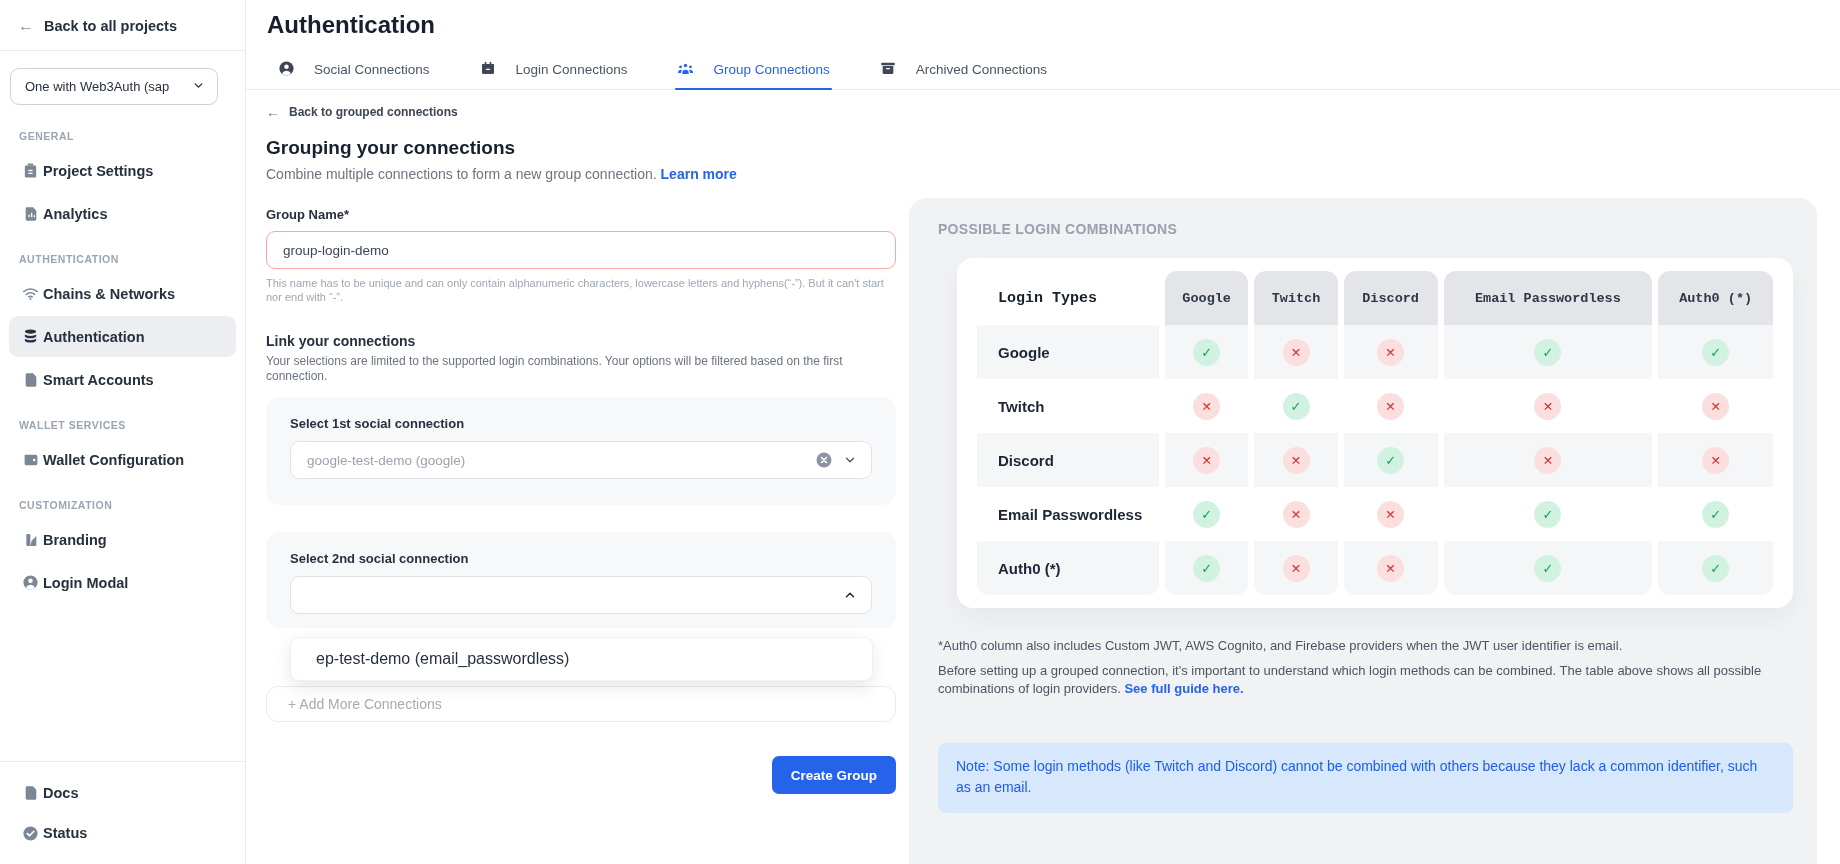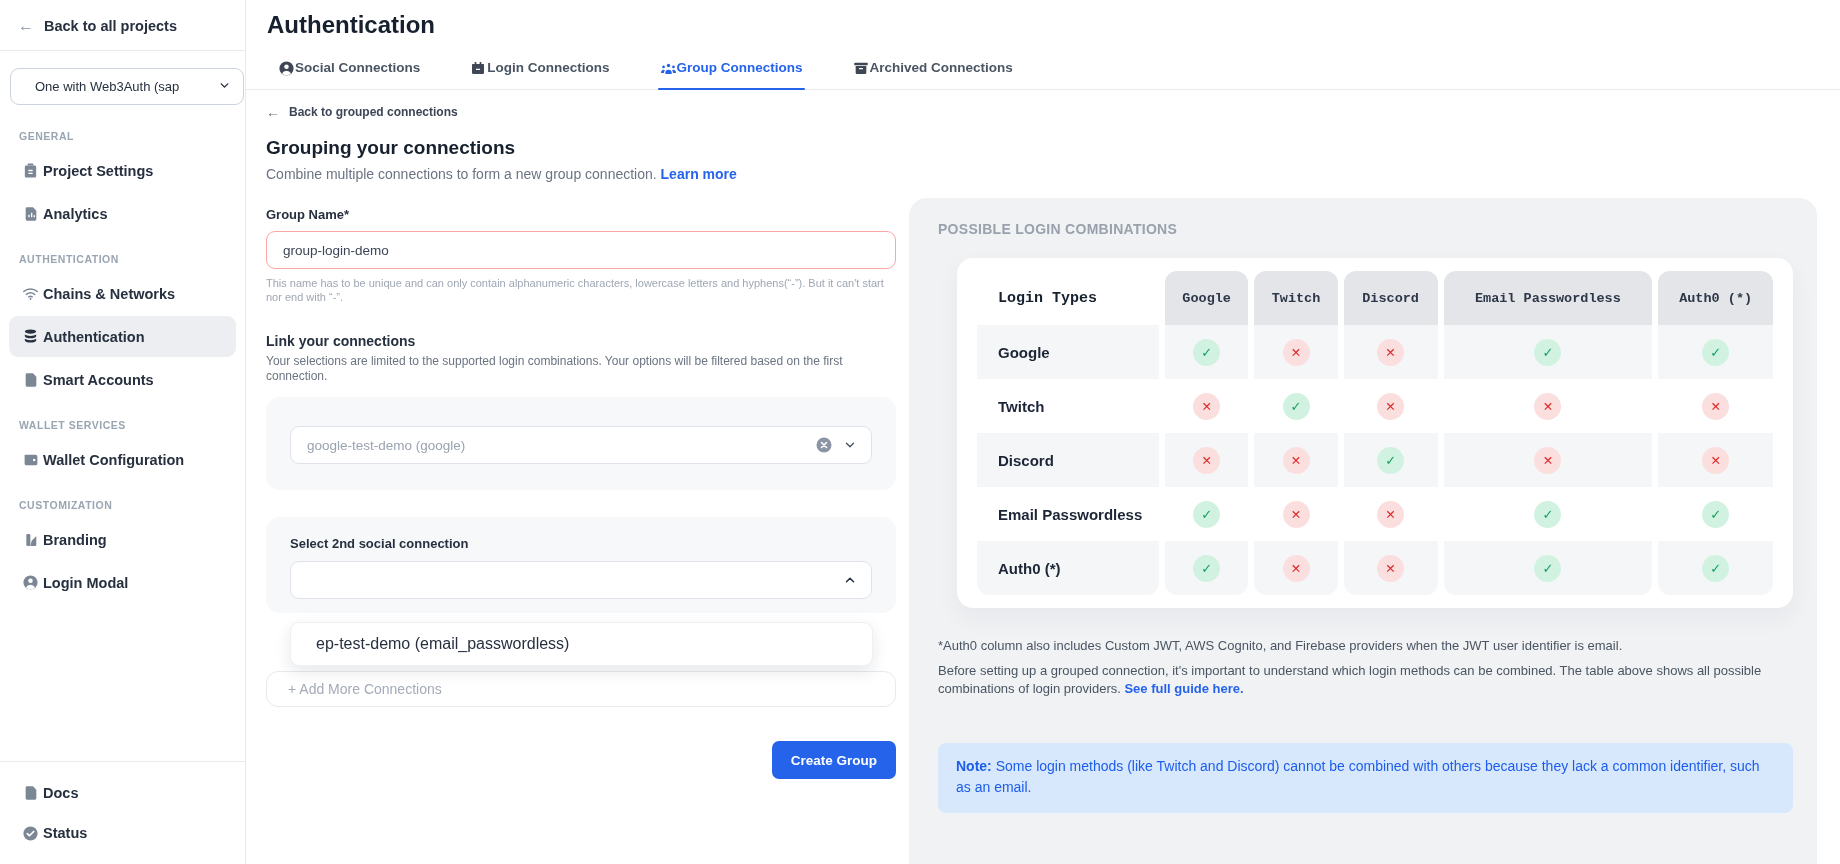--- a/index.html
+++ b/index.html
@@ -7,23 +7,23 @@
     font-family:"Liberation Sans","DejaVu Sans",sans-serif; color:#1f2937; }
   .app { display:flex; width:100%; height:100%; }
 
   
   .sidebar { width:246px; min-width:246px; height:100%; background:#fff;
     border-right:1px solid #e8eaee; display:flex; flex-direction:column; }
   .back-row { display:flex; align-items:center; gap:10px; padding:17px 18px 15px 18px;
     font-size:14.5px; font-weight:700; color:#27303f; cursor:pointer; }
   .back-row .arrow { color:#8b95a5; font-size:16px; font-weight:400; }
   .hdiv { height:1px; background:#e8eaee; width:100%; }
-  .project-select { margin:17px 14px 8px 10px; height:37px; width:234px;
+  .project-select { margin:17px 14px 8px 10px; height:37px; width:208px;
     border:1px solid #ccd3dc; border-radius:9px; background:#fff; display:flex;
-    align-items:center; justify-content:space-between; padding:0 12px 0 24px;
+    align-items:center; justify-content:space-between; padding:0 12px 0 14px;
     font-size:13px; color:#27303f; cursor:pointer; font-family:inherit; }
   .project-select .pv { white-space:nowrap; overflow:hidden; max-width:168px; }
   .nav { padding:0 9px; flex:0 0 auto; }
   .sec-label { font-size:10.5px; font-weight:700; letter-spacing:.05em; color:#9aa5b2;
     padding:17px 10px 6px 10px; }
   .nav-item { display:flex; align-items:center; gap:3px; height:41px; padding:0 12px;
     border-radius:9px; font-size:14.5px; font-weight:600; color:#27303f;
     cursor:pointer; margin:2px 0;text-align:center; }
   .nav-item.active { background:#eceef2; }
   .nav-item .ic { width:19px; height:19px; color:#7c8796; display:flex;
@@ -32,21 +32,21 @@
   .sidebar-bottom { margin-top:auto; }
   .sidebar-bottom .hdiv { margin-bottom:12px; }
   .sidebar-bottom .nav { padding-bottom:10px; }
   .nav-item.small { height:38px; }
 
   
   .main { flex:1; position:relative; }
   .page-title { font-size:24px; font-weight:700; color:#16202e; padding:11px 0 0 21px; }
   .tabs { display:flex; gap:46px; padding:0 0 0 30px; margin-top:15px;
     border-bottom:1px solid #e8eaee; }
-  .tab { display:flex; align-items:flex-start; gap:0; font-size:13.5px; font-weight:700;
+  .tab { display:flex; align-items:flex-end; gap:19px; font-size:13.5px; font-weight:400;
     color:#4a5563; padding:6px 2px 12px 2px; cursor:pointer; position:relative; }
   .tab .ic { width:17px; height:17px; color:#3f4754; display:flex; }
   .tab.active { color:#2563eb; }
   .tab.active .ic { color:#2563eb; }
   .tab.active:after { content:""; position:absolute; left:0; right:0; bottom:-1px;
     height:2.5px; background:#2563eb; border-radius:2px; }
 
   .content { display:flex; align-items:flex-start; }
 
   
@@ -106,21 +106,21 @@
   .mark { display:inline-flex; width:27px; height:27px; border-radius:50%;
     align-items:center; justify-content:center; font-size:13px; font-weight:700; }
   .mark.yes { background:#d2f2e1; color:#13a05e; }
   .mark.no { background:#fbdede; color:#e02d2d; font-size:12.5px; }
 
   .footnote1 { margin:30px 0 0 0; font-size:13px; color:#4a5563; }
   .footnote2 { margin-top:9px; font-size:13px; color:#4a5563; line-height:18px;
     max-width:870px; }
   .note-box { margin-top:45px; background:#d8e8fc; border-radius:8px;
     padding:13px 20px 15px 18px; font-size:14px; color:#1d5deb; line-height:21px; }
-  .note-box b { font-weight:700; }
+  .note-box b { font-weight:400; }
 
   .ic svg, .icons svg { display:block; }
 </style>
 </head>
 <body>
 
 <div class="app">
 
   <aside class="sidebar">
     <div class="back-row">
@@ -313,20 +313,21 @@
           <a class="link-blue">Learn more</a></p>
 
         <div class="field-label">Group Name*</div>
         <input class="text-input" type="text" value="group-login-demo" style="">
         <div class="hint">This name has to be unique and can only contain alphanumeric characters, lowercase letters and hyphens(“-”). But it can't start nor end with “-”.</div>
 
         <div class="link-head">Link your connections</div>
         <div class="link-desc">Your selections are limited to the supported login combinations. Your options will be filtered based on the first connection.</div>
 
         <div class="sel-card">
+          <div class="sel-label">Select 1st social connection</div>
           <div class="sel-box">
             <span class="val">google-test-demo (google)</span>
             <span class="icons">
               <span>
                 <svg width="18" height="18" viewBox="0 0 24 24">
                     <circle cx="12" cy="12" r="10" fill="#8b95a5"></circle>
                     <path d="M8.7 8.7l6.6 6.6M15.3 8.7l-6.6 6.6" stroke="#fff" stroke-width="2.2" stroke-linecap="round"></path>
                   </svg>
               </span>
               <span>

